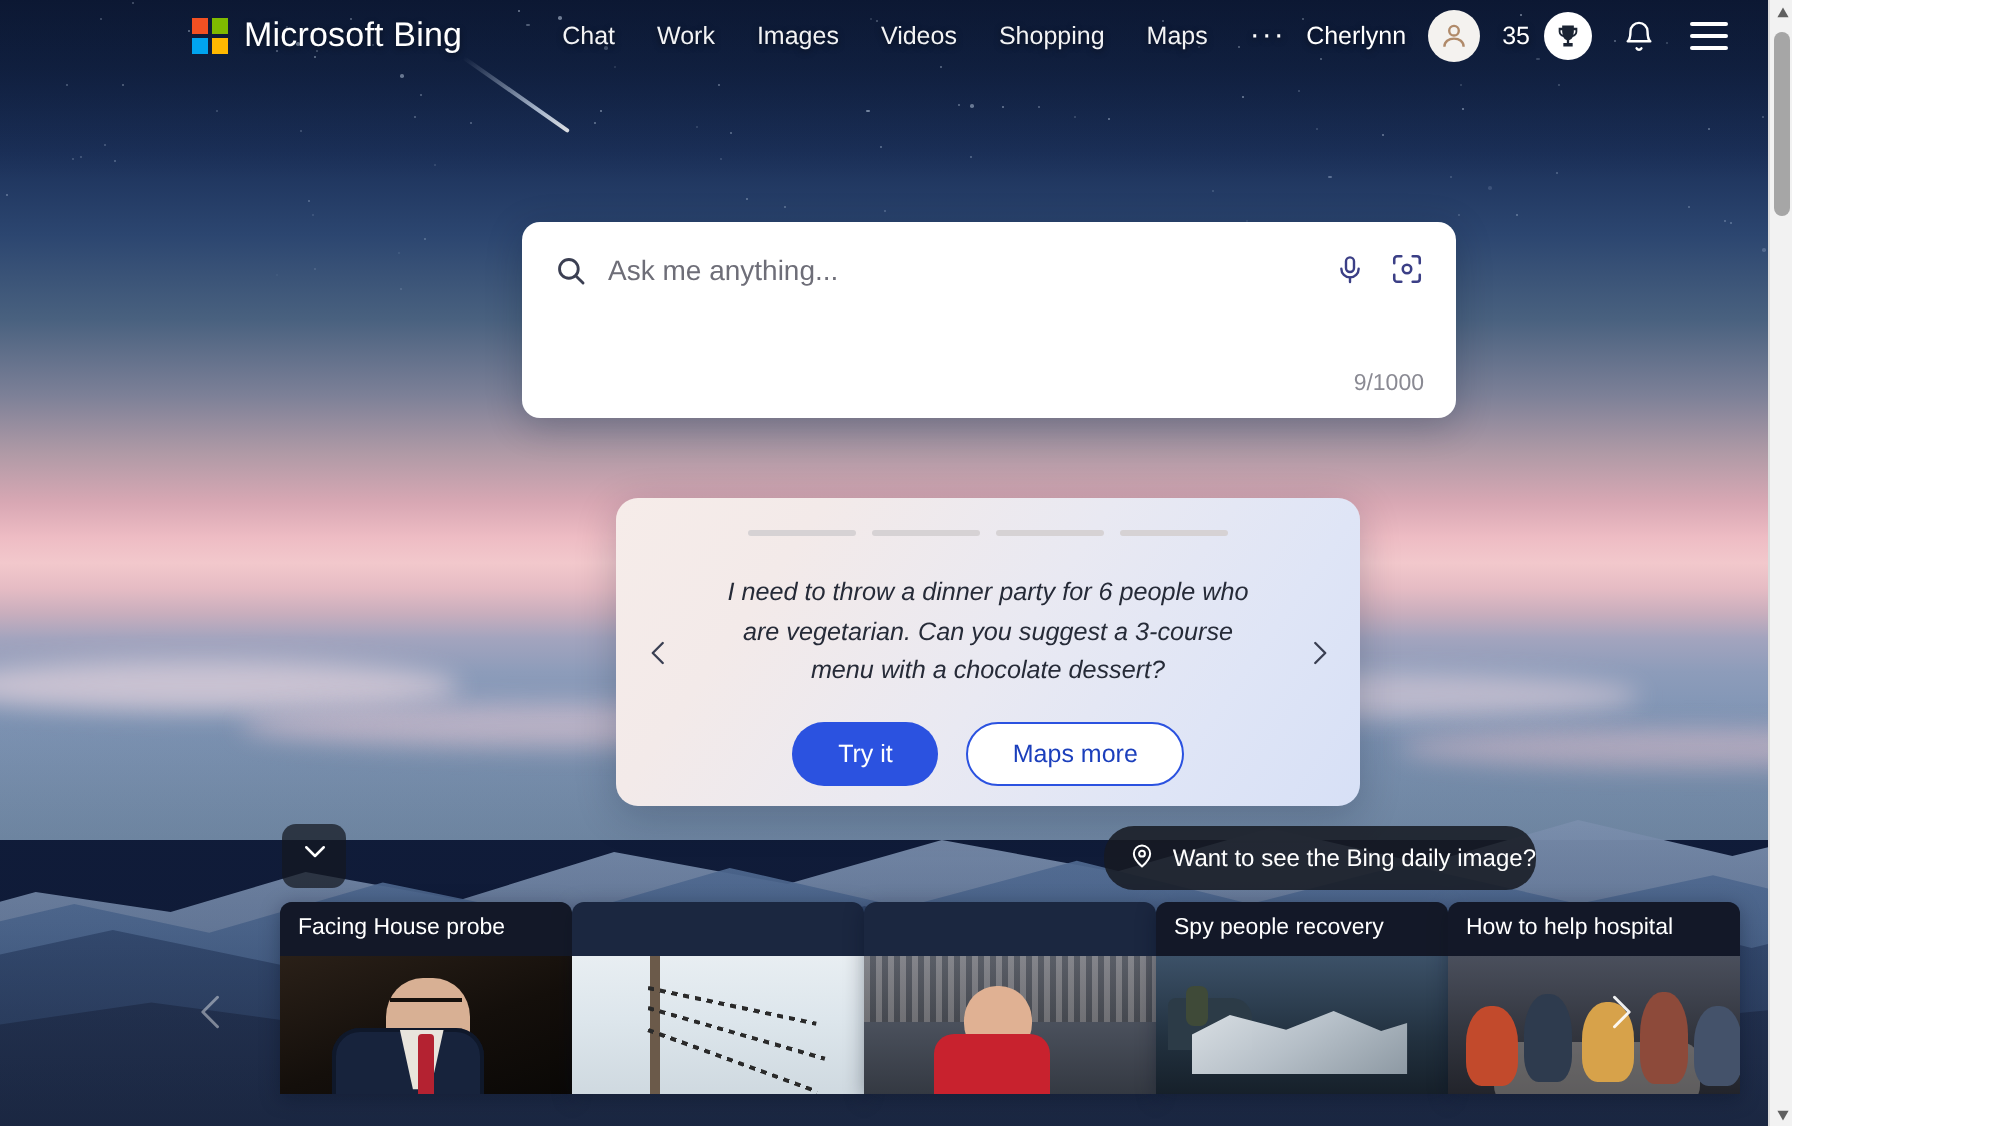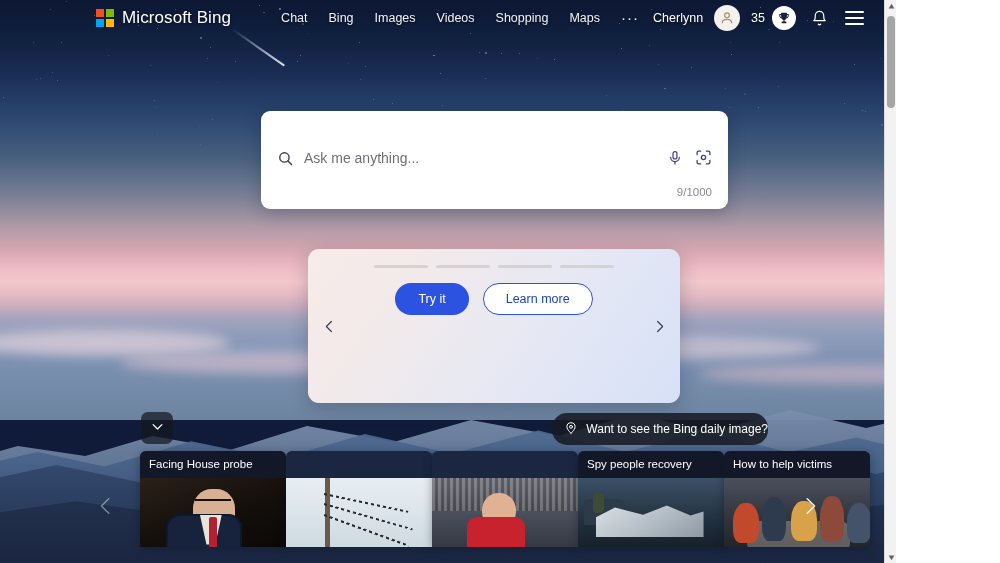--- a/index.html
+++ b/index.html
@@ -212,21 +212,21 @@
     z-index: 15;
   }
   .search-box {
     background: #ffffff;
     border-radius: 9px;
     height: 98px;
     position: relative;
     box-shadow: 0 4px 18px rgba(10,20,40,.24);
     padding: 14px 16px 0 16px;
   }
-  .search-row { display: flex; align-items: flex-start; gap: 10px; margin-top: 23px; }
+  .search-row { display: flex; align-items: flex-start; gap: 10px; }
   .search-input {
     flex: 1;
     border: none;
     outline: none;
     font-family: "Liberation Sans", sans-serif;
     font-size: 14px;
     color: #2b2b33;
     background: transparent;
     padding: 1px 0;
     height: 20px;
@@ -650,21 +650,21 @@
         <i></i>
           <i></i>
           <i></i>
           <i></i>
       </span>
       <span class="brand-name">Microsoft Bing</span>
     </div>
 
     <nav class="nav">
       <a>Chat</a>
-      <a>Bing</a>
+      <a>Work</a>
       <a>Images</a>
       <a>Videos</a>
       <a>Shopping</a>
       <a>Maps</a>
       <span class="nav-more">···</span>
     </nav>
 
     <div class="header-right">
       <span class="user-name">Cherlynn</span>
 
@@ -746,24 +746,25 @@
         <span class="progress-fill" style="width:0%"></span>
       </span>
       <span class="progress-track">
         <span class="progress-fill" style="width:0%"></span>
       </span>
       <span class="progress-track">
         <span class="progress-fill" style="width:0%"></span>
       </span>
     </div>
 
+    <div class="suggest-text">I need to throw a dinner party for 6 people who are vegetarian. Can you suggest a 3-course menu with a chocolate dessert?</div>
 
     <div class="suggest-buttons">
       <button class="btn btn-primary">Try it</button>
-      <button class="btn btn-secondary">Learn more</button>
+      <button class="btn btn-secondary">Maps more</button>
     </div>
 
     <span class="card-arrow left">
       <svg width="15" height="15" viewBox="0 0 24 24" fill="none" stroke="currentColor" stroke-width="1.9" stroke-linecap="round" stroke-linejoin="round">
         <polyline points="15,4 7,12 15,20"></polyline>
       </svg>
     </span>
     <span class="card-arrow right">
       <svg width="15" height="15" viewBox="0 0 24 24" fill="none" stroke="currentColor" stroke-width="1.9" stroke-linecap="round" stroke-linejoin="round">
         <polyline points="9,4 17,12 9,20"></polyline>
@@ -820,21 +821,21 @@
     <div class="news-card">
       <div class="news-title">Spy people recovery</div>
       <div class="news-thumb thumb-4">
         <span class="boat"></span>
           <span class="person"></span>
           <span class="debris"></span>
       </div>
     </div>
 
     <div class="news-card">
-      <div class="news-title">How to help victims</div>
+      <div class="news-title">How to help hospital</div>
       <div class="news-thumb thumb-5">
         <span class="c6"></span>
           <span class="c1"></span>
           <span class="c2"></span>
         <span class="c3"></span>
           <span class="c4"></span>
           <span class="c5"></span>
       </div>
     </div>
   </div>

